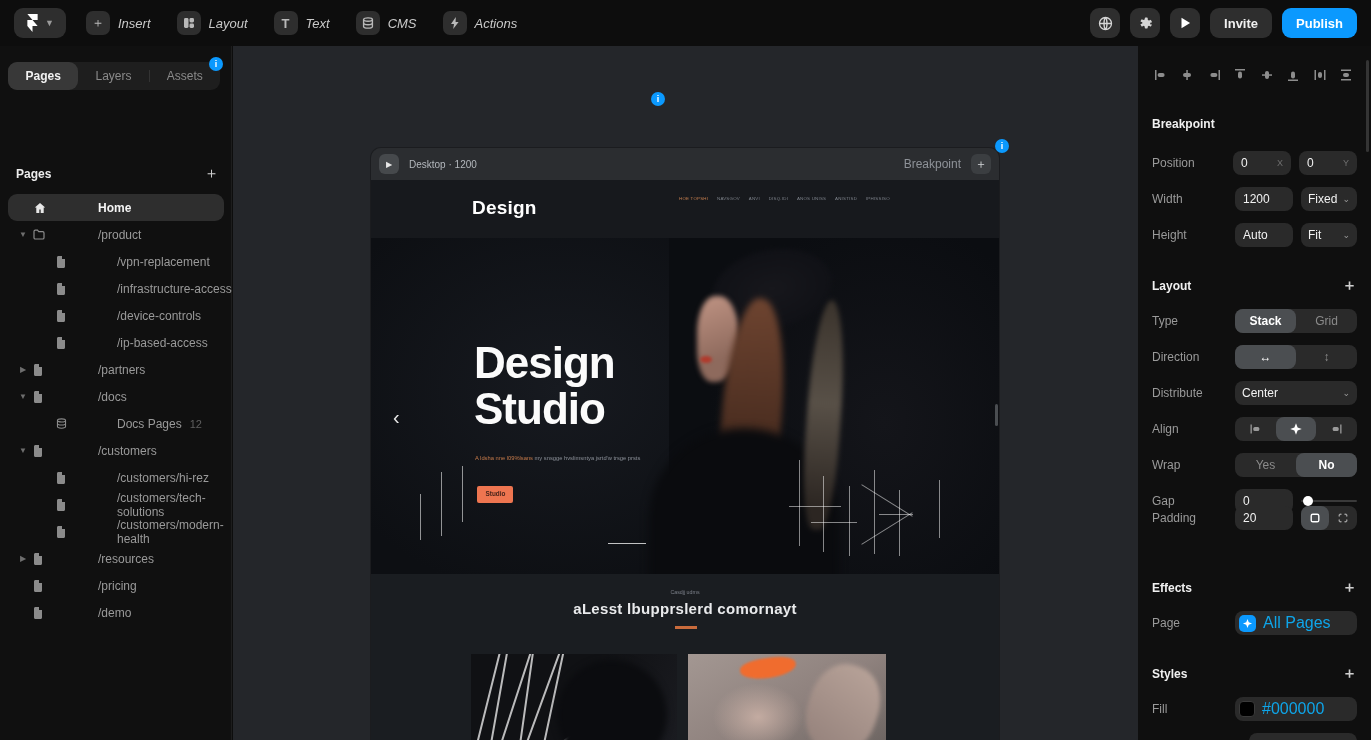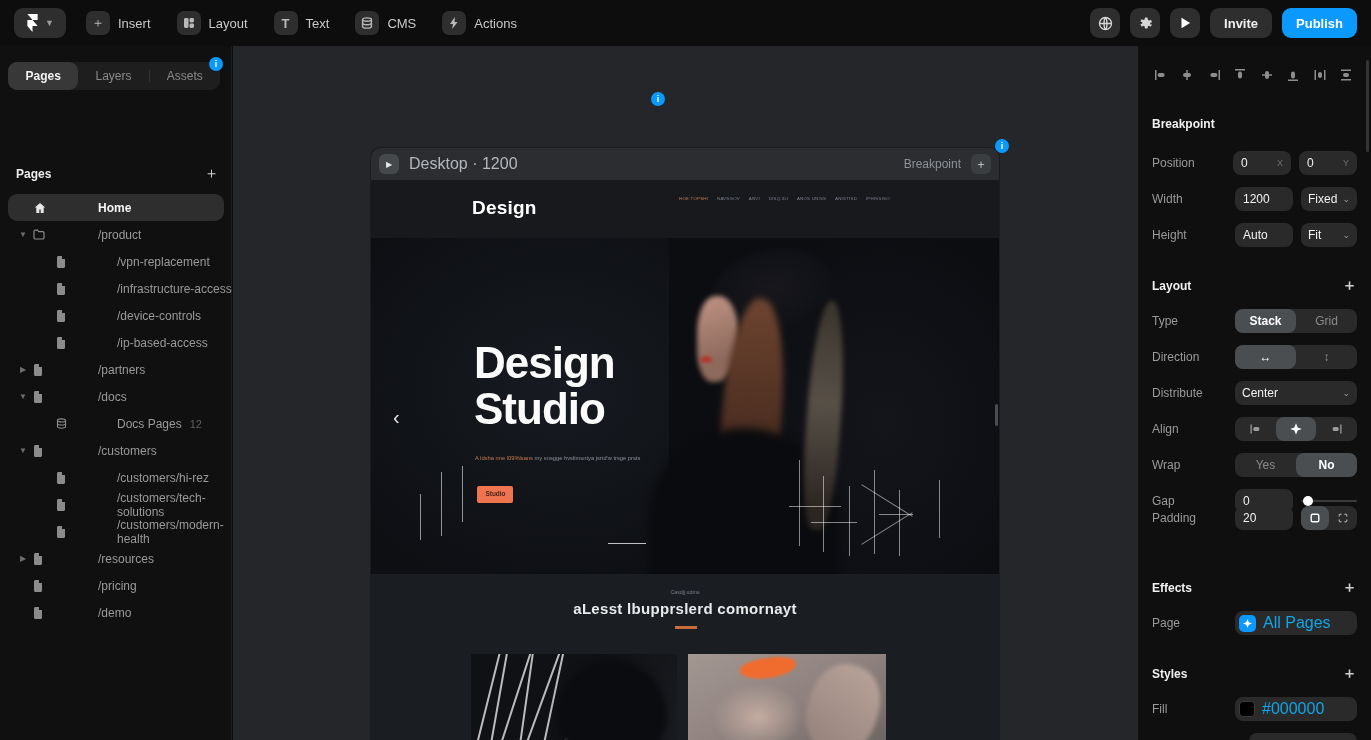--- a/index.html
+++ b/index.html
@@ -4,21 +4,21 @@
 <style>
   * { margin:0; padding:0; box-sizing:border-box; }
   html,body { width:1371px; height:740px; overflow:hidden; background:#0d0d0d;
     font-family:"Liberation Sans", sans-serif; -webkit-font-smoothing:antialiased; }
 
   
   #topbar { position:absolute; left:0; top:0; width:1371px; height:46px; background:#0d0d0d; z-index:30; }
   .tb-group { position:absolute; top:0; height:46px; display:flex; align-items:center; gap:26px; }
   .tb-item { display:flex; align-items:center; gap:8px; cursor:pointer; }
   .tb-iconbox { width:24px; height:24px; border-radius:7px; background:#2e2e2e; display:flex; align-items:center; justify-content:center; color:#b9b9b9; font-size:13px; }
-  .tb-label { color:#c9c9c9; font-size:13px; }
+  .tb-label { color:#c9c9c9; font-size:13px;font-style:italic; }
   #logo-btn { position:absolute; left:14px; top:8px; width:52px; height:30px; background:#2e2e2e; border-radius:9px; display:flex; align-items:center; justify-content:center; gap:6px; cursor:pointer; }
   .chev { color:#9a9a9a; font-size:9px; }
   .tb-right { position:absolute; right:0; top:0; height:46px; display:flex; align-items:center; gap:10px; padding-right:14px; }
   .tb-sq { width:30px; height:30px; border-radius:9px; background:#2e2e2e; display:flex; align-items:center; justify-content:center; color:#d6d6d6; cursor:pointer; }
   .btn { height:30px; border-radius:9px; display:flex; align-items:center; justify-content:center; padding:0 14px; font-size:13px; font-weight:600; cursor:pointer; }
   .btn-dark { background:#2e2e2e; color:#f0f0f0; }
   .btn-blue { background:#0b99fe; color:#fff; }
 
   
   #sidebar { position:absolute; left:0; top:46px; width:232px; height:694px; background:#101010; border-right:1px solid #1d1d1d; z-index:20; }
@@ -39,21 +39,21 @@
   .trow.sel { background:#2e2e2e; border-radius:9px; margin:0 8px; height:27px; }
   .trow.sel .tlabel { color:#f4f4f4; font-weight:600; margin-left:46px; }
   .trow.sel .ticon { left:26px; color:#e8e8e8; }
   .count { margin-left:8px; color:#5f5f5f; font-size:11px; }
 
   
   #canvas { position:absolute; left:233px; top:46px; width:905px; height:694px; background:#24262a; overflow:hidden; }
   #frame { position:absolute; left:138px; top:102px; width:628px; height:592px; border-radius:10px 10px 0 0; overflow:hidden; box-shadow:0 0 0 1px rgba(0,0,0,.25); }
   #frame-head { position:absolute; left:0; top:0; width:628px; height:32px; background:#2b2d30; display:flex; align-items:center; padding:0 8px; }
   #play-btn { width:20px; height:20px; border-radius:6px; background:#46494c; color:#e8e8e8; font-size:8px; display:flex; align-items:center; justify-content:center; cursor:pointer; }
-  #frame-title { margin-left:10px; color:#b4b8bd; font-size:16px; }
+  #frame-title { margin-left:10px; color:#b4b8bd; font-size:10px; }
   #frame-title b { font-weight:400; color:#b4b8bd; }
   #bp-label { margin-left:auto; color:#8e9298; font-size:12px; }
   #bp-add { width:20px; height:20px; margin-left:10px; border-radius:6px; background:#3b3e41; color:#d4d7da; font-size:12px; display:flex; align-items:center; justify-content:center; cursor:pointer; }
   #site { position:absolute; left:0; top:32px; width:628px; height:560px; background:#17191d; }
 
   
   #site-head { position:absolute; left:0; top:0; width:628px; height:58px; background:#17191d; }
   #site-logo { position:absolute; left:101px; top:17px; color:#fff; font-size:19px; font-weight:700; letter-spacing:.2px; }
   #site-nav { position:absolute; left:308px; top:16px; width:380px; display:flex; gap:16px; font-size:8px; letter-spacing:.4px; color:#7e838b; transform:scale(.55); transform-origin:left top; white-space:nowrap; }
   #site-nav .navi { cursor:pointer; }

